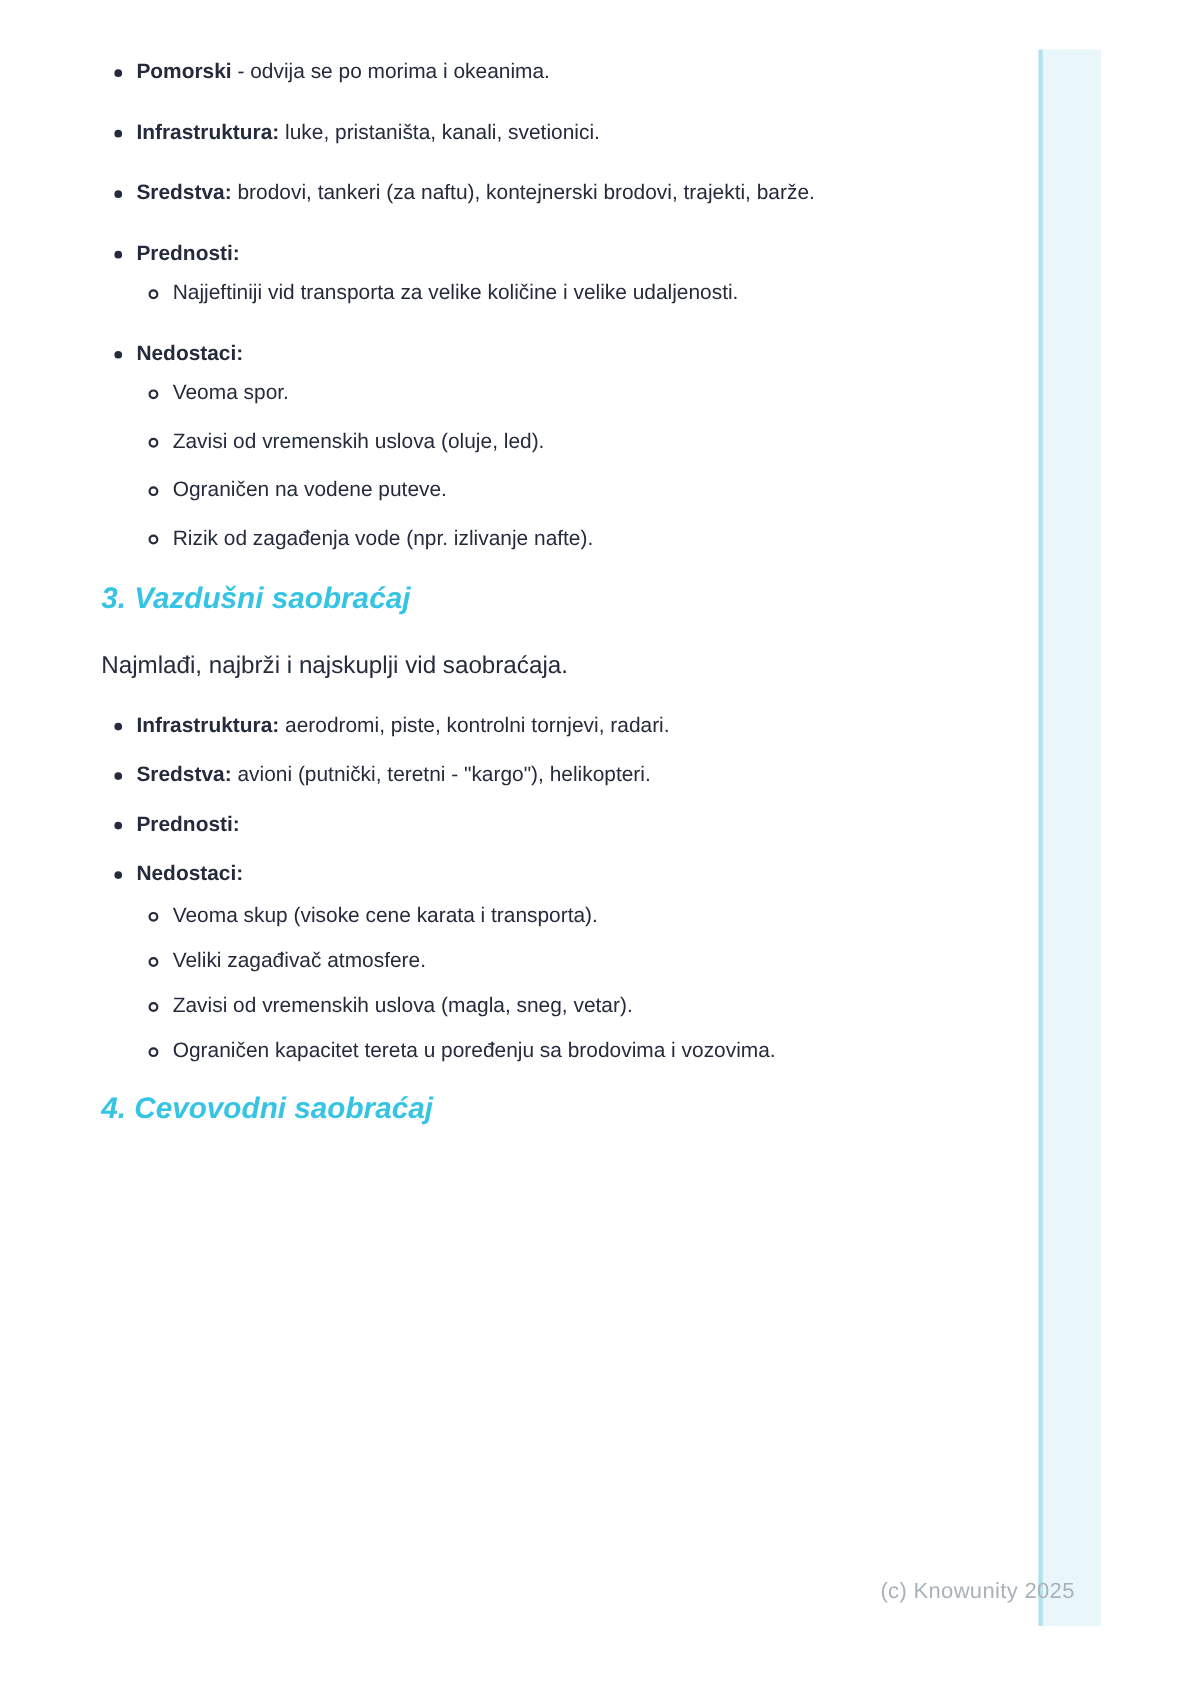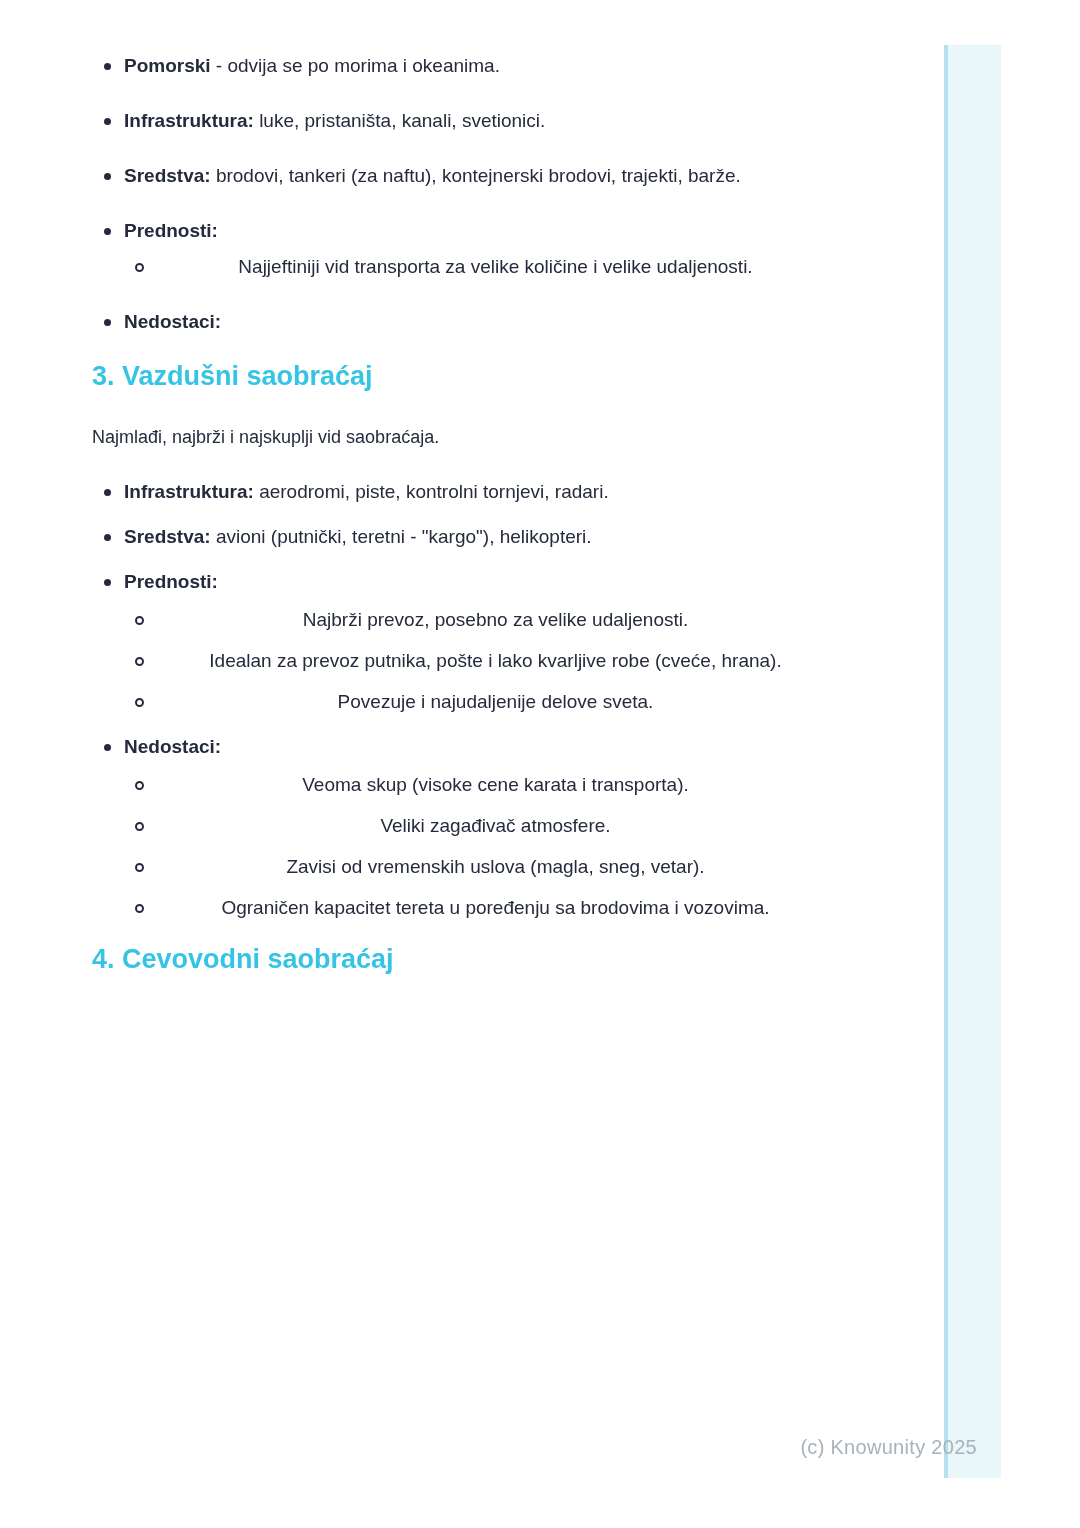--- a/index.html
+++ b/index.html
@@ -55,21 +55,21 @@
   .bullets > li::before {
     content: "";
     position: absolute;
     left: 12px;
     top: 15px;
     width: 7px;
     height: 7px;
     border-radius: 50%;
     background: var(--ink);
   }
-  .sub { margin-top: 19px; text-align: center; }
+  .sub { margin-top: 19px; }
   .tight .sub { margin-top: 2px; }
   .sub > li {
     position: relative;
     padding-left: 33px;
     margin-bottom: 8px;
     font-size: 19px;
     line-height: 36px;
   }
   .tight .sub > li { margin-bottom: 5px; }
   .sub > li::before {
@@ -84,23 +84,24 @@
     background: transparent;
   }
   .b { font-weight: bold; }
   .justify { text-align: justify; }
   h2.section-heading {
     color: var(--accent);
     font-size: 27px;
     line-height: 34px;
     font-weight: bold;
     margin: 16px 0 26px 0;
+    font-style: italic;
   }
   p.intro {
-    font-size: 18px;
+    font-size: 22px;
     line-height: 36px;
     margin: 0 0 19px 0;
     color: var(--ink);
   }
   .footer {
     position: absolute;
     top: 1436px;
     right: 72px;
     font-size: 20px;
     color: var(--footer-ink);
@@ -114,32 +115,33 @@
 <div class="page">
   <div class="stripe"></div>
   <main class="content" id="content">
       <ul class="bullets loose">
         <li><span class="b">Pomorski</span><span> - odvija se po morima i okeanima.</span></li>
         <li><span class="b">Infrastruktura:</span><span> luke, pristaništa, kanali, svetionici.</span></li>
         <li class="justify"><span class="b">Sredstva:</span><span> brodovi, tankeri (za naftu), kontejnerski brodovi, trajekti, barže.</span></li>
         <li><span class="b">Prednosti:</span><ul class="sub">
             <li>Najjeftiniji vid transporta za velike količine i velike udaljenosti.</li>
           </ul></li>
-        <li><span class="b">Nedostaci:</span></li>
+        <li><span class="b">Nedostaci:</span><ul class="sub">
+            <li>Veoma spor.</li>
+            <li>Zavisi od vremenskih uslova (oluje, led).</li>
+            <li>Ograničen na vodene puteve.</li>
+            <li>Rizik od zagađenja vode (npr. izlivanje nafte).</li>
+          </ul></li>
       </ul>
       <h2 class="section-heading">3. Vazdušni saobraćaj</h2>
       <p class="intro">Najmlađi, najbrži i najskuplji vid saobraćaja.</p>
       <ul class="bullets tight">
         <li><span class="b">Infrastruktura:</span><span> aerodromi, piste, kontrolni tornjevi, radari.</span></li>
         <li><span class="b">Sredstva:</span><span> avioni (putnički, teretni - "kargo"), helikopteri.</span></li>
-        <li><span class="b">Prednosti:</span><ul class="sub">
-            <li>Najbrži prevoz, posebno za velike udaljenosti.</li>
-            <li>Idealan za prevoz putnika, pošte i lako kvarljive robe (cveće, hrana).</li>
-            <li>Povezuje i najudaljenije delove sveta.</li>
-          </ul></li>
+        <li><span class="b">Prednosti:</span></li>
         <li><span class="b">Nedostaci:</span><ul class="sub">
             <li>Veoma skup (visoke cene karata i transporta).</li>
             <li>Veliki zagađivač atmosfere.</li>
             <li>Zavisi od vremenskih uslova (magla, sneg, vetar).</li>
             <li>Ograničen kapacitet tereta u poređenju sa brodovima i vozovima.</li>
           </ul></li>
       </ul>
       <h2 class="section-heading">4. Cevovodni saobraćaj</h2>
     </main>
   <div class="footer">(c) Knowunity 2025</div>

